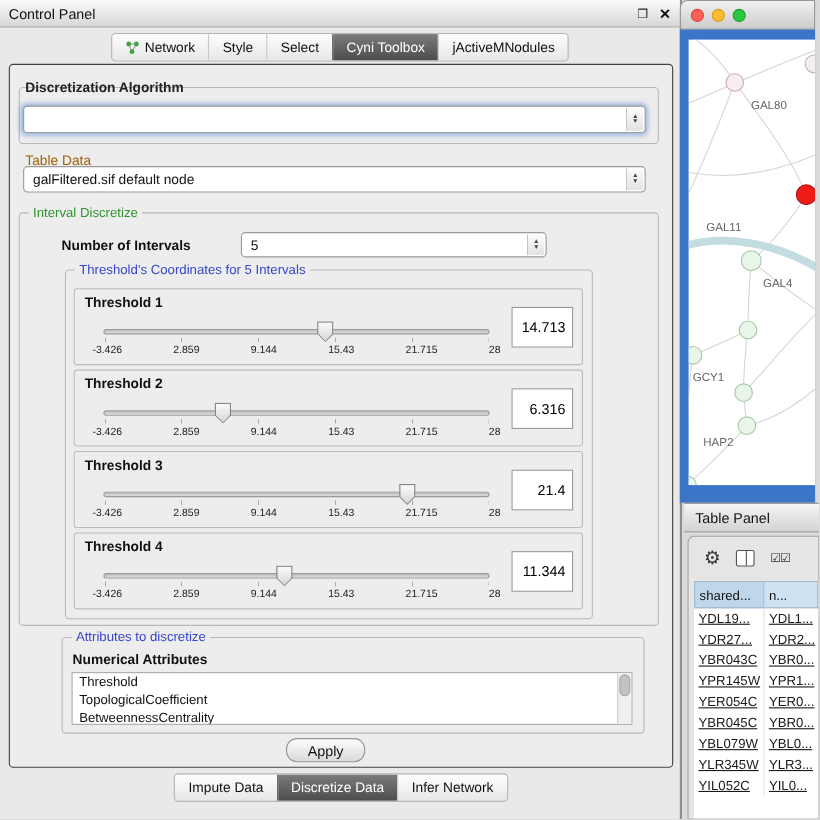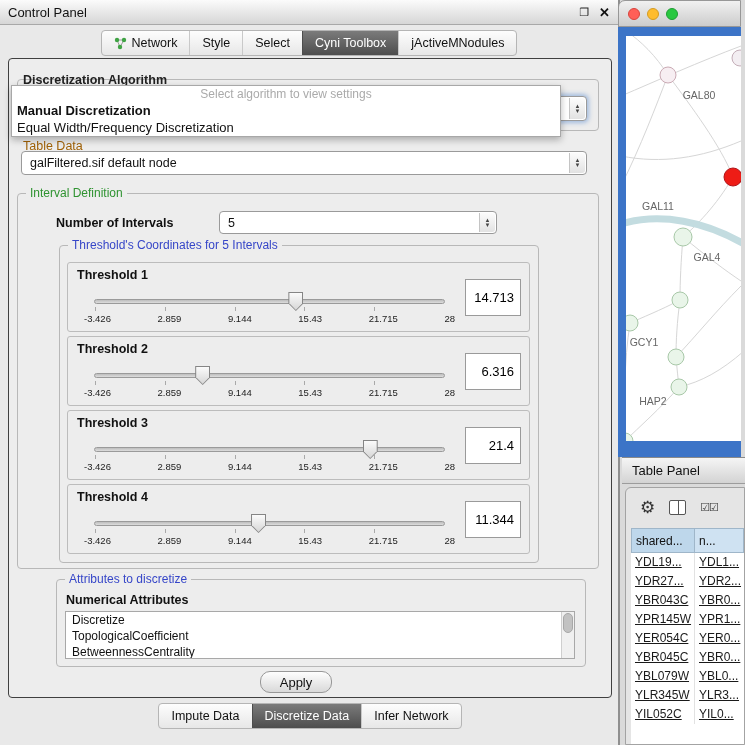--- a/index.html
+++ b/index.html
@@ -146,37 +146,32 @@
 
       <div class="grp alg-grp"></div>
       <div class="alg-title">Discretization Algorithm</div>
       <div class="combo alg-combo">
         <span class="stepper">
           <span>▲</span>
           <span>▼</span>
         </span>
       </div>
 
-      <div class="popup">
-        <div class="popup-ph">Select algorithm to view settings</div>
-        <div class="popup-item bold">Manual Discretization</div>
-        <div class="popup-item">Equal Width/Frequency Discretization</div>
-      </div>
 
       <div class="tbl-lbl">Table Data</div>
       <div class="combo table-combo">
         <span class="combo-text">galFiltered.sif default node</span>
         <span class="stepper">
           <span>▲</span>
           <span>▼</span>
         </span>
       </div>
 
       <div class="grp interval-grp">
-        <span class="grp-title t-green">Interval Definition</span>
+        <span class="grp-title t-green">Interval Discretize</span>
       </div>
       <div class="ni-label">Number of Intervals</div>
       <div class="combo ni-combo">
         <span class="combo-text">5</span>
         <span class="stepper">
           <span>▲</span>
           <span>▼</span>
         </span>
       </div>
 
@@ -258,21 +253,21 @@
           <span>28</span>
         </div>
         <input class="thr-value" value="11.344" style="">
       </div>
 
       <div class="grp attr-grp">
         <span class="grp-title t-blue">Attributes to discretize</span>
       </div>
       <div class="attr-sub">Numerical Attributes</div>
       <div class="listbox">
-        <div class="list-item">Discretize</div>
+        <div class="list-item">Threshold</div>
         <div class="list-item">TopologicalCoefficient</div>
         <div class="list-item">BetweennessCentrality</div>
         <div class="vscroll">
             <div class="vthumb"></div>
           </div>
       </div>
 
       <button class="apply">Apply</button>
     </div>
 

